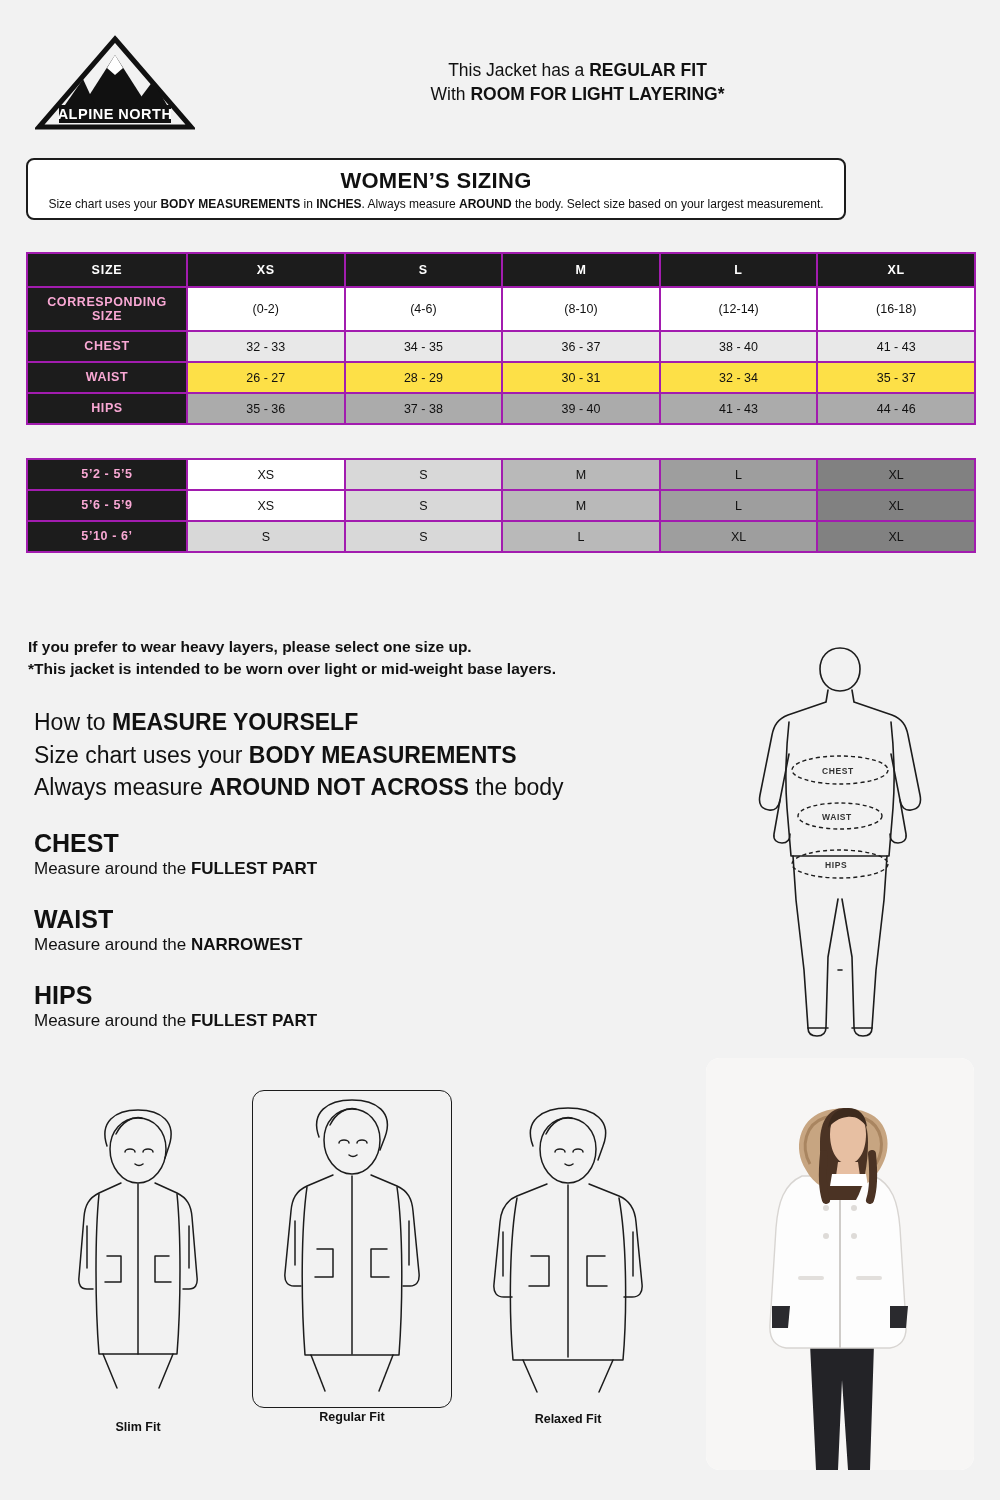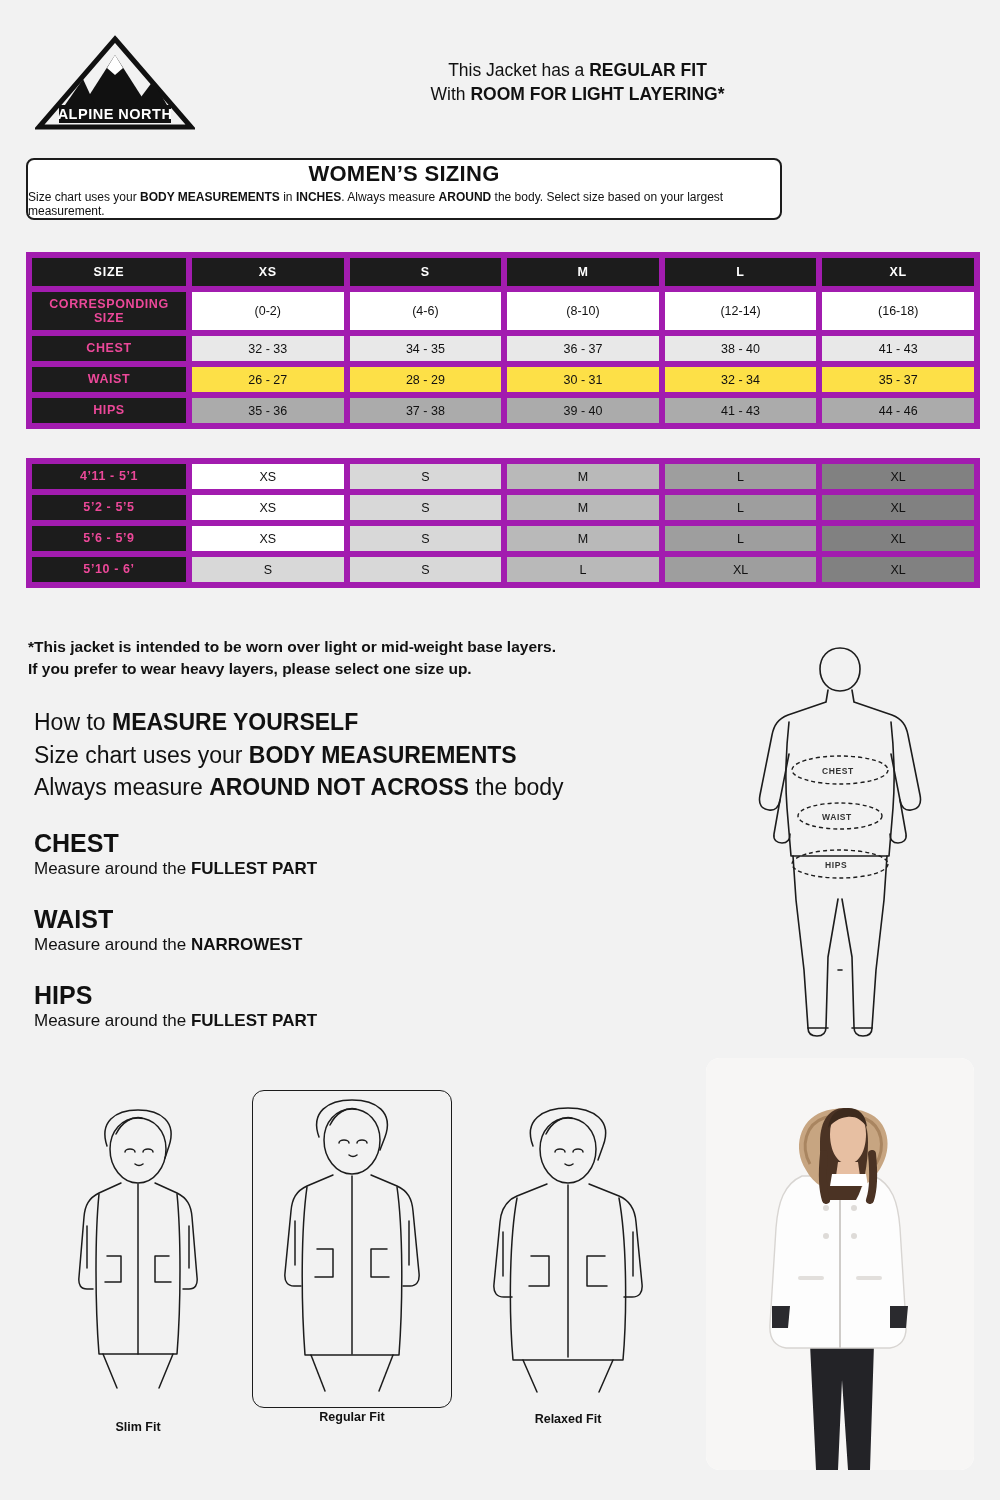--- a/index.html
+++ b/index.html
@@ -45,21 +45,21 @@
     font-size: 17.5px;
     line-height: 1.35;
     font-weight: 400;
   }
   .title-sub b { font-weight: bold; }
 
   
   .banner {
     position: absolute;
     top: 158px; left: 26px;
-    width: 756px; height: 62px;
+    width: 820px; height: 62px;
     border: 2px solid #1c1c1c;
     border-radius: 8px;
     background: #fff;
     display: flex;
     flex-direction: column;
     align-items: center;
     justify-content: center;
   }
   .banner-title {
     font-size: 22px;
@@ -82,40 +82,40 @@
     position: absolute;
     top: 252px; left: 26px;
     width: 948px;
   }
   .tbl2 {
     position: absolute;
     top: 458px; left: 26px;
     width: 948px;
   }
   .tbl1 td, .tbl2 td {
-    border: 6px solid #a21caf;
+    border: 2px solid #a21caf;
     text-align: center;
     font-size: 12.5px;
     height: 31px;
     padding: 2px 4px;
   }
   .tbl1 col.c0, .tbl2 col.c0 { width: 160px; }
   .tbl1 col.cx, .tbl2 col.cx { width: 157.6px; }
 
   .hdr {
     background: #1c1c1c;
     color: #fff;
     font-weight: bold;
     font-size: 12px;
     letter-spacing: 0.8px;
     height: 34px !important;
   }
   .rowlbl {
     background: #1c1c1c;
-    color: #ec4899;
+    color: #f9a8d4;
     font-weight: bold;
     font-size: 11.5px;
     letter-spacing: 0.6px;
     line-height: 1.15;
   }
   .tbl1 tr.r-corr td { height: 44px; }
 
   .s-white  { background: #ffffff; }
   .s-g1     { background: #e8e8e8; }
   .s-g2     { background: #d8d8d8; }
@@ -297,28 +297,20 @@
   <colgroup>
       <col class="c0">
       <col class="cx">
       <col class="cx">
       <col class="cx">
       <col class="cx">
       <col class="cx">
     </colgroup>
   <tbody>
     <tr>
-      <td class="rowlbl">4’11 - 5’1</td>
-      <td class="s-white">XS</td>
-      <td class="s-g2">S</td>
-      <td class="s-g4">M</td>
-      <td class="s-g6">L</td>
-      <td class="s-g8">XL</td>
-    </tr>
-    <tr>
       <td class="rowlbl">5’2 - 5’5</td>
       <td class="s-white">XS</td>
       <td class="s-g2">S</td>
       <td class="s-g4">M</td>
       <td class="s-g6">L</td>
       <td class="s-g8">XL</td>
     </tr>
     <tr>
       <td class="rowlbl">5’6 - 5’9</td>
       <td class="s-white">XS</td>
@@ -332,22 +324,22 @@
       <td class="s-g2">S</td>
       <td class="s-g2">S</td>
       <td class="s-g4">L</td>
       <td class="s-g6">XL</td>
       <td class="s-g8">XL</td>
     </tr>
   </tbody>
 </table>
 
 <div class="footnote">
+  <div>If you prefer to wear heavy layers, please select one size up.</div>
   <div>*This jacket is intended to be worn over light or mid-weight base layers.</div>
-  <div>If you prefer to wear heavy layers, please select one size up.</div>
 </div>
 
 <div class="measure">
   <div class="m-line">
     <span>How to </span><b>MEASURE YOURSELF</b>
   </div>
   <div class="m-line">
     <span>Size chart uses your </span><b>BODY MEASUREMENTS</b>
   </div>
   <div class="m-line">

